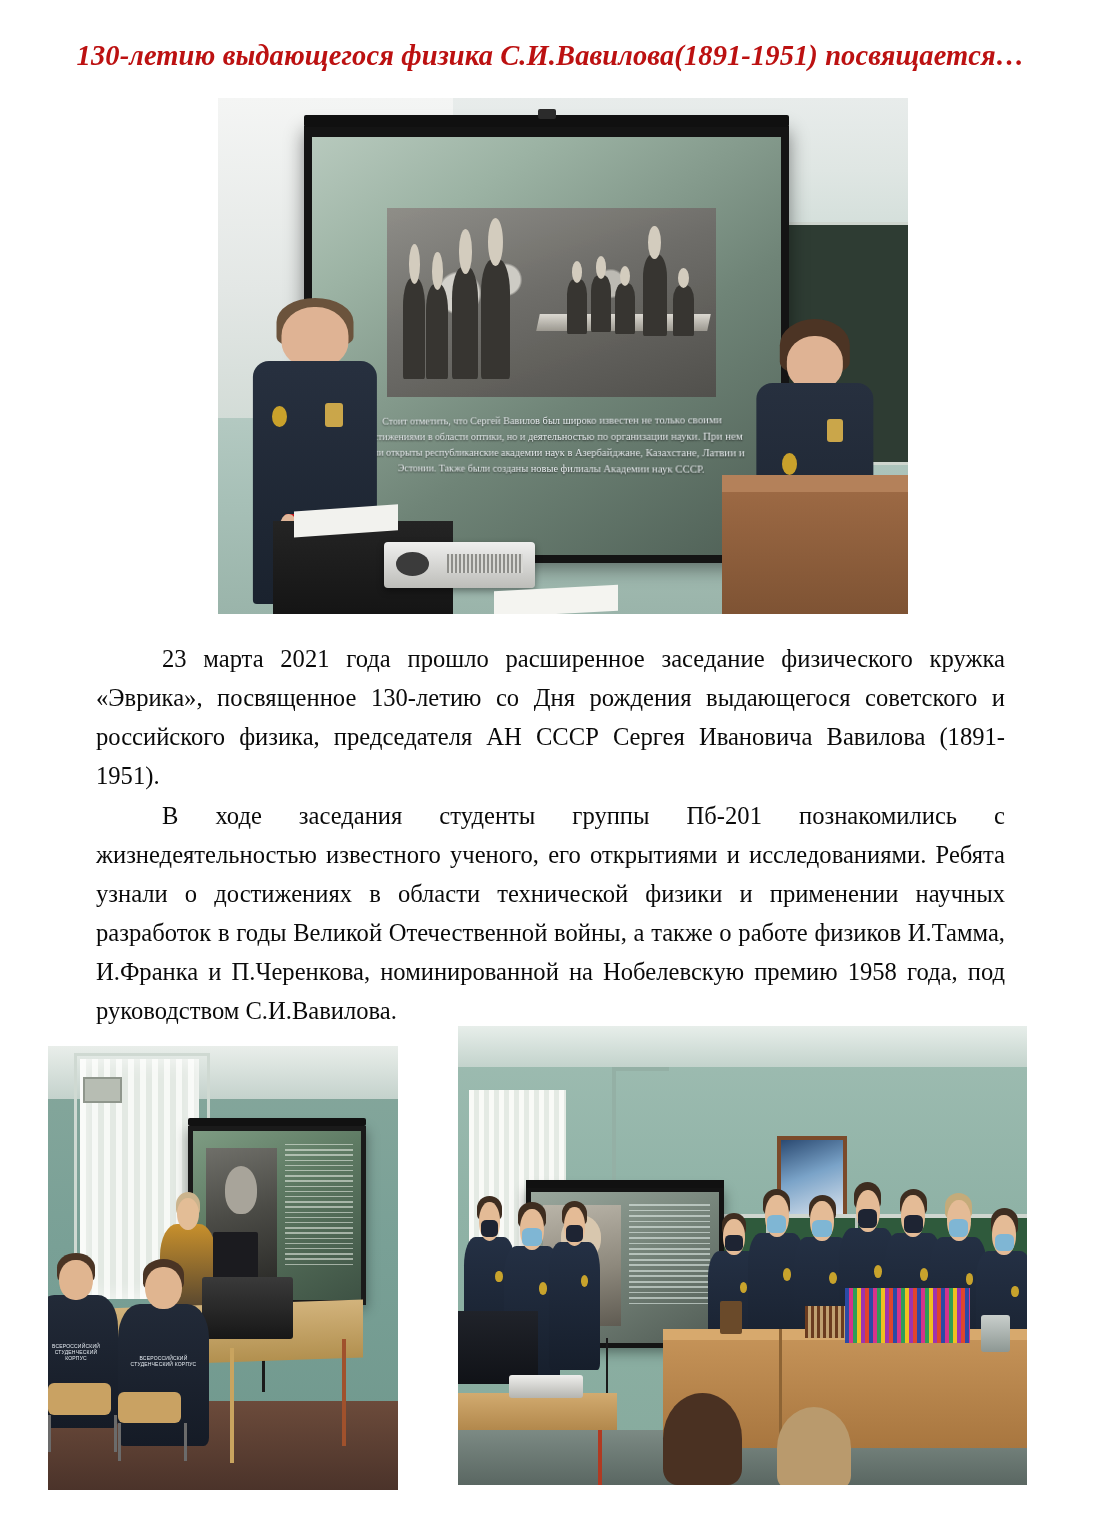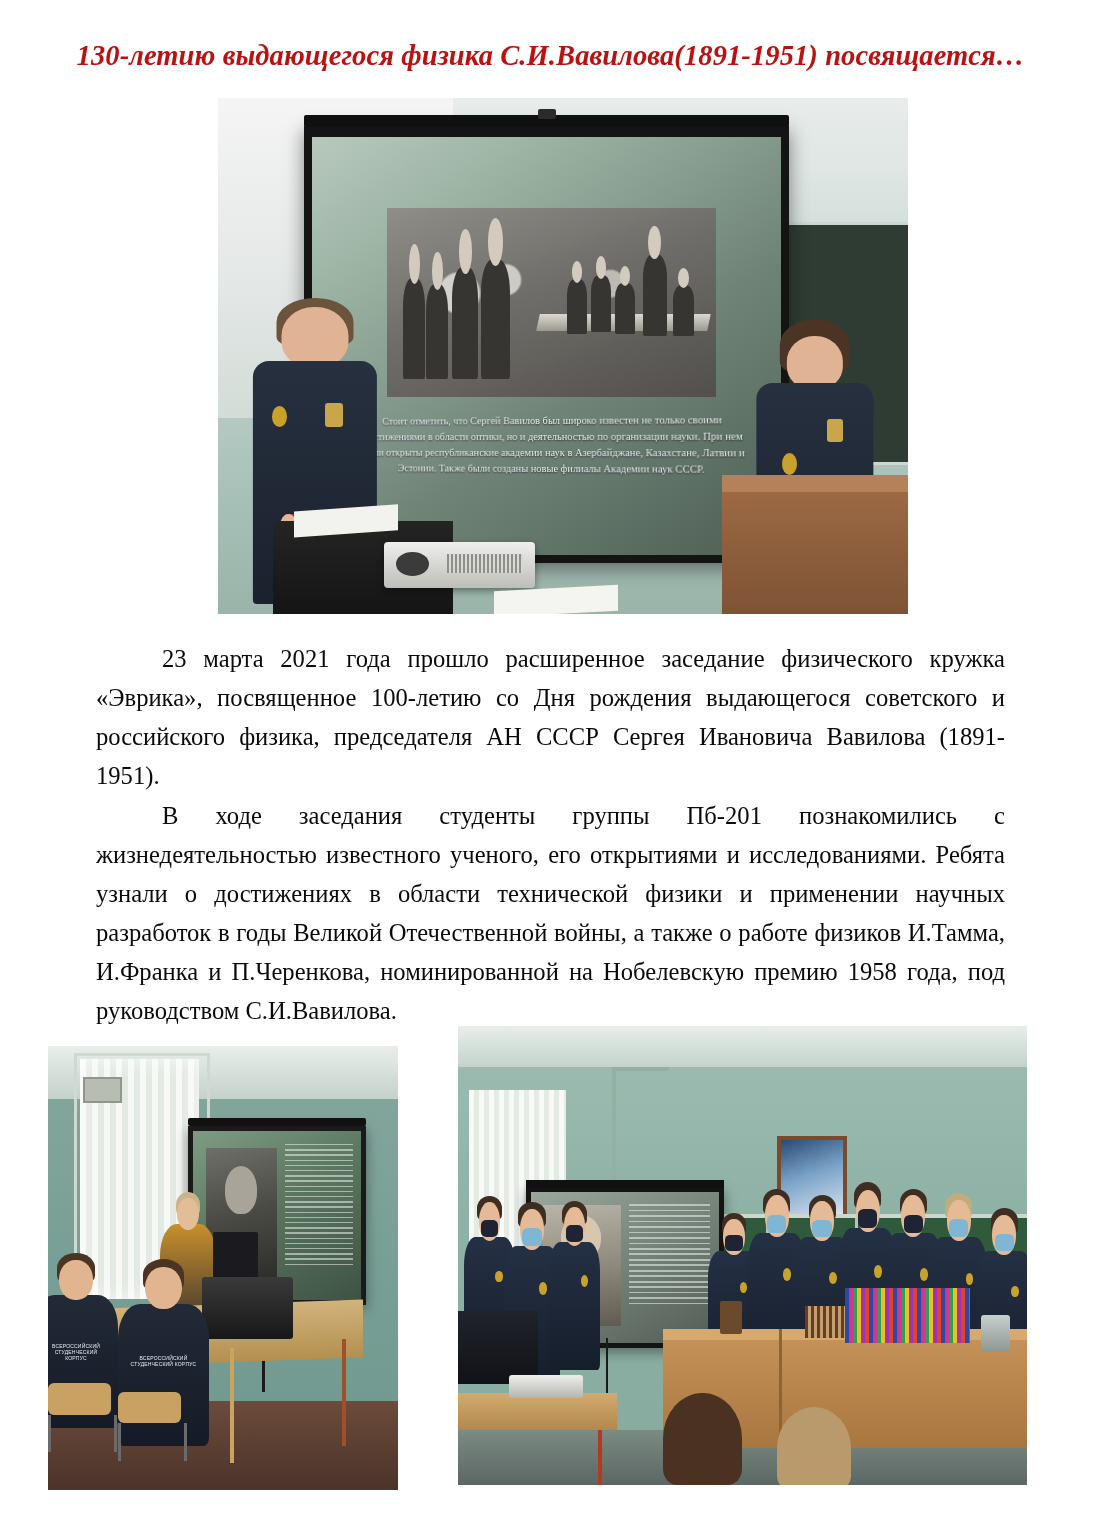--- a/index.html
+++ b/index.html
@@ -332,21 +332,21 @@
         <div class="hero-projector">
           <div class="lens"></div>
           <div class="vent"></div>
         </div>
         <div class="hero-papers2"></div>
       </div>
     </div>
   </div>
 
   <div class="body-text">
-    <p>23 марта 2021 года прошло расширенное заседание физического кружка «Эврика», посвященное 100-летию со Дня рождения выдающегося советского и российского физика, председателя АН СССР Сергея Ивановича Вавилова (1891-1951).</p>
+    <p>23 марта 2021 года прошло расширенное заседание физического кружка «Эврика», посвященное 130-летию со Дня рождения выдающегося советского и российского физика, председателя АН СССР Сергея Ивановича Вавилова (1891-1951).</p>
     <p>В ходе заседания студенты группы Пб-201 познакомились с жизнедеятельностью известного ученого, его открытиями и исследованиями. Ребята узнали о достижениях в области технической физики и применении научных разработок в годы Великой Отечественной войны, а также о работе физиков И.Тамма, И.Франка и П.Черенкова, номинированной на Нобелевскую премию 1958 года, под руководством С.И.Вавилова.</p>
   </div>
 
   <div class="photo photo-bl">
     <div class="inner">
       <div class="scene bl-wall">
         <div class="bl-ceiling"></div>
         <div class="bl-window-frame"></div>
         <div class="bl-window"></div>
         <div class="bl-plaque"></div>

